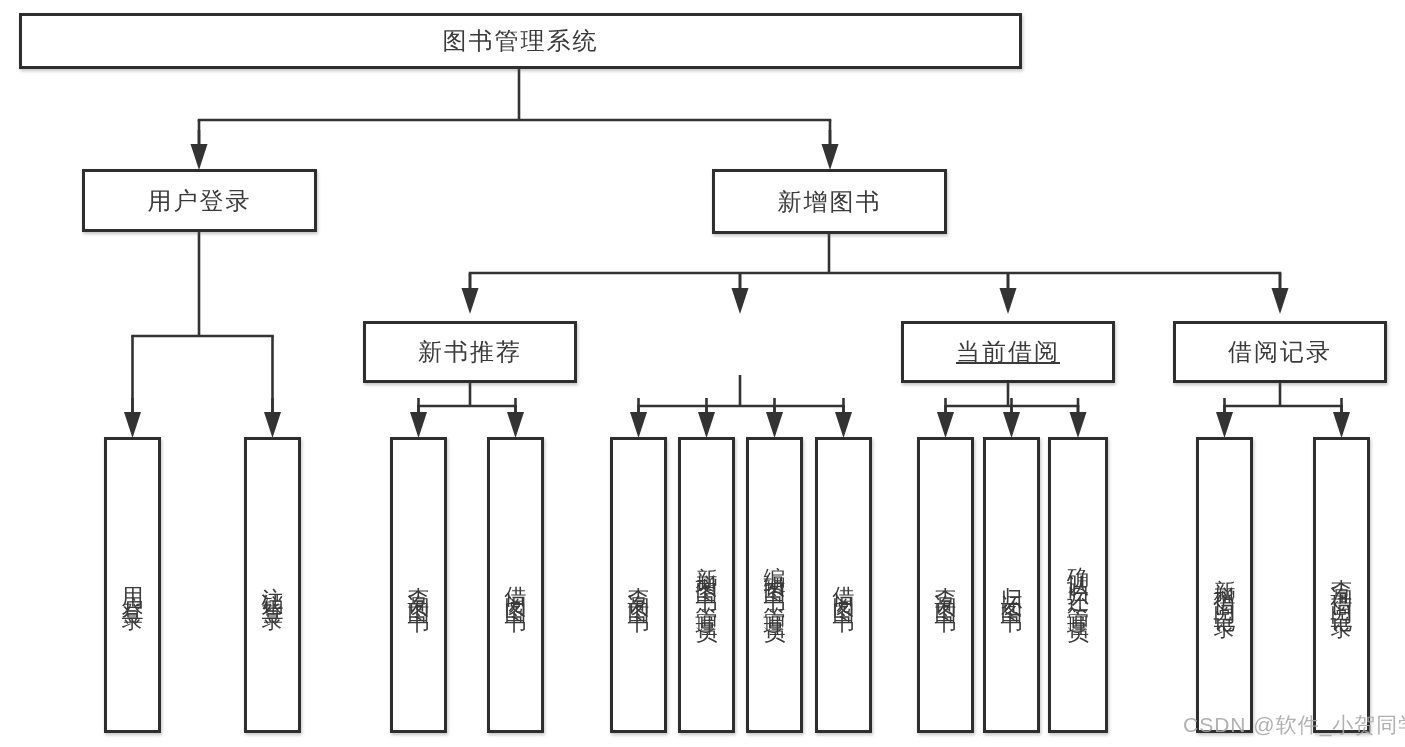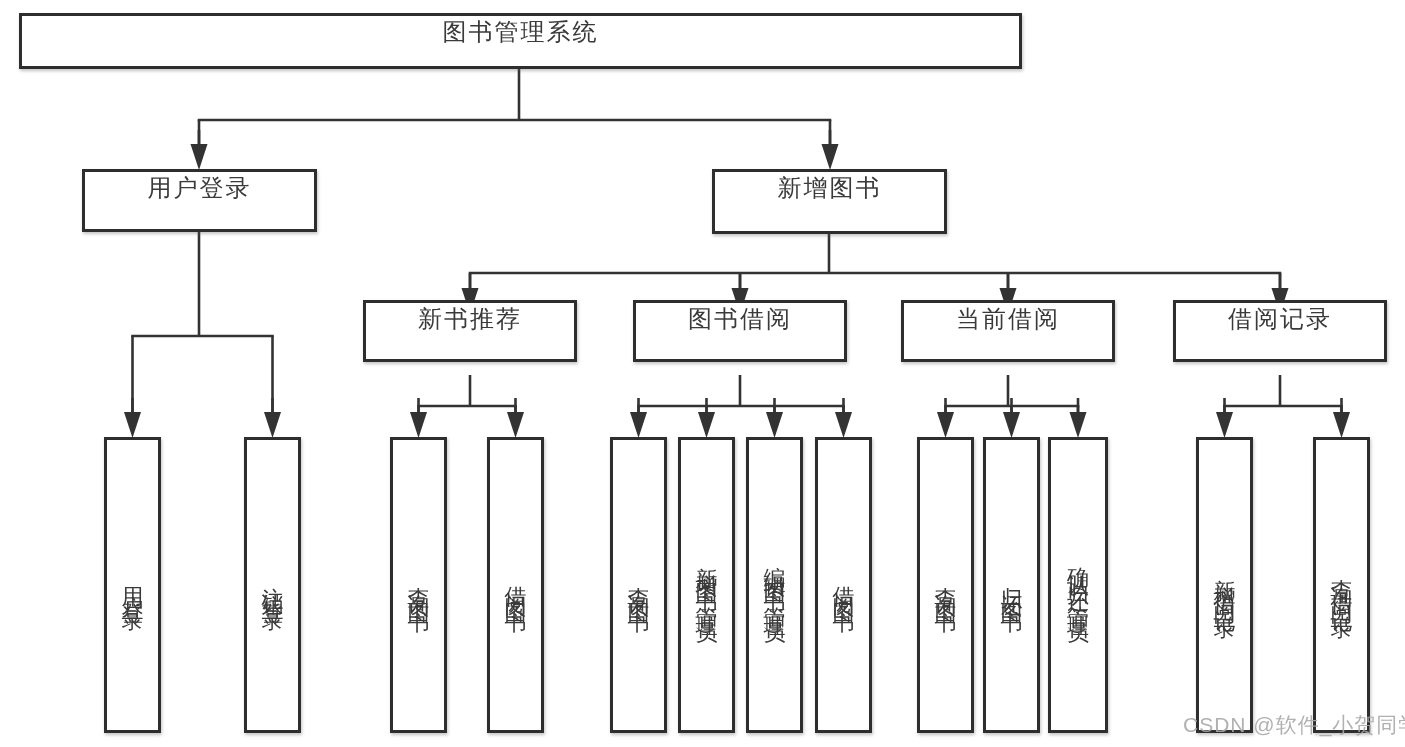--- a/index.html
+++ b/index.html
@@ -16,21 +16,21 @@
     left: 0; top: 0;
     width: 1405px; height: 747px;
     pointer-events: none;
   }
   .node {
     position: absolute;
     box-sizing: border-box;
     background: #ffffff;
     border: 3px solid #2e2e2e;
     display: flex;
-    align-items: flex-start;
+    align-items: center;
     justify-content: center;
     color: #3a3a3a;
     font-size: 24px;
     letter-spacing: 2px;
     box-shadow: 1px 2px 3px rgba(90,90,90,0.35);
     white-space: nowrap;
   }
   .leaf {
     position: absolute;
     box-sizing: border-box;
@@ -52,24 +52,24 @@
     line-height: 1;
     letter-spacing: 8px;
     color: #3a3a3a;
   }
   
   #node-root        { left: 19px;  top: 13px;  width: 1003px; height: 56px; }
   
   #node-user-login  { left: 82px;  top: 169px; width: 235px;  height: 63px; }
   #node-book-mgmt   { left: 712px; top: 169px; width: 235px;  height: 65px; }
   
-  .l3 { top: 300px; width: 214px; height: 62px; }
+  .l3 { top: 321px; width: 214px; height: 62px; }
   #node-recommend   { left: 363px; }
   #node-borrow      { left: 633px; }
-  #node-current     { left: 901px; }
+  #node-current     { left: 901px; text-decoration: underline; }
   #node-records     { left: 1173px; }
   
   #leaf-login-0   { left: 104px; }
   #leaf-login-1   { left: 244px; }
   #leaf-rec-0     { left: 390px; }
   #leaf-rec-1     { left: 487px; }
   #leaf-bor-0     { left: 610px; }
   #leaf-bor-1     { left: 678px; }
   #leaf-bor-2     { left: 746px; }
   #leaf-bor-3     { left: 815px; }
@@ -176,23 +176,20 @@
   <div class="node" id="node-user-login">
     <span>用户登录</span>
   </div>
   <div class="node" id="node-book-mgmt">
     <span>新增图书</span>
   </div>
 
   <div class="node l3" id="node-recommend">
     <span>新书推荐</span>
   </div>
-  <div class="node l3" id="node-borrow">
-    <span>图书借阅</span>
-  </div>
   <div class="node l3" id="node-current">
     <span>当前借阅</span>
   </div>
   <div class="node l3" id="node-records">
     <span>借阅记录</span>
   </div>
 
   <div class="leaf" id="leaf-login-0">
     <span class="vtext">用户登录</span>
   </div>

